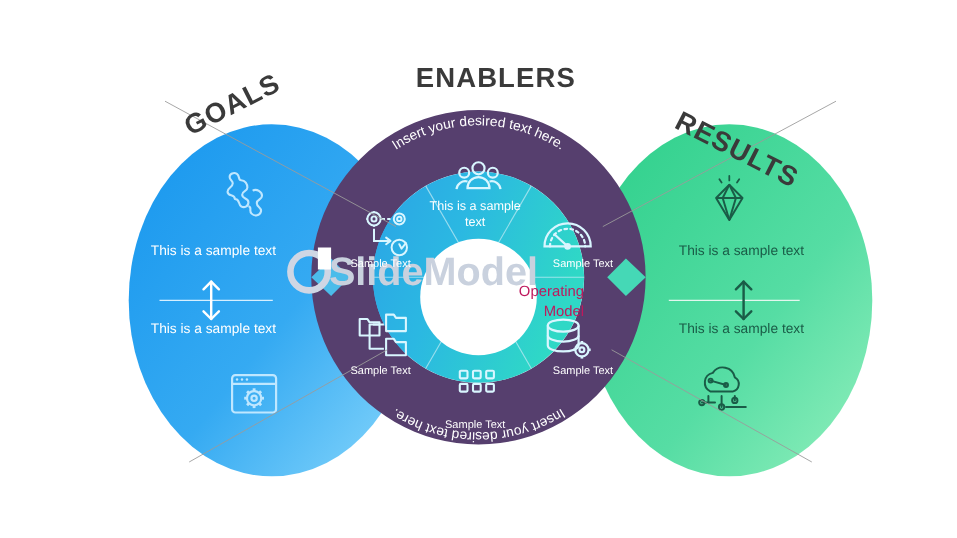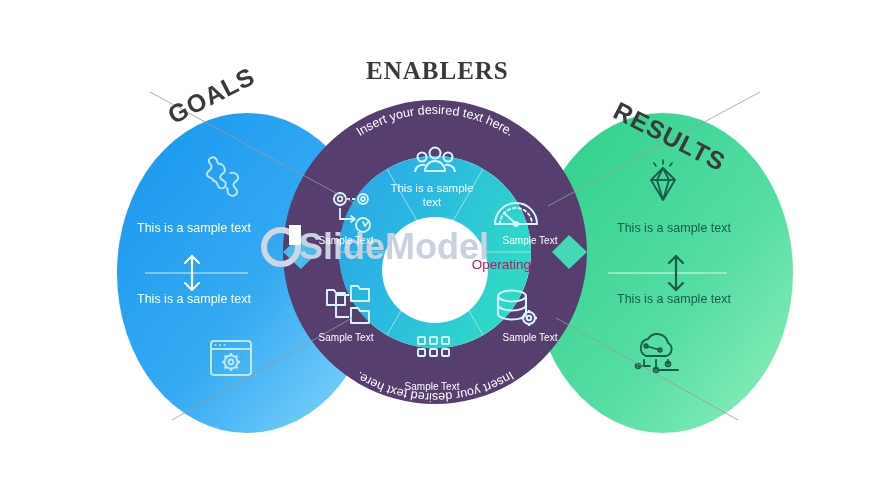--- a/index.html
+++ b/index.html
@@ -6,21 +6,21 @@
   body{width:870px;height:489px;overflow:hidden;
        font-family:"Liberation Sans", sans-serif;}
   #stage{position:relative;width:870px;height:489px;background:#fff;}
   svg#art{position:absolute;left:0;top:0;width:870px;height:489px;}
 
   .lbl{position:absolute;font-weight:bold;color:#3a3a3a;white-space:nowrap;}
   #goals-label{left:163px;top:104px;font-size:25px;letter-spacing:1px;
                transform:rotate(-27deg);transform-origin:left top;}
   #results-label{left:622px;top:96px;font-size:25px;letter-spacing:1px;
                  transform:rotate(27deg);transform-origin:left top;}
-  #enablers-label{left:366px;top:57px;font-size:25px;letter-spacing:1px;font-family:Liberation Serif, serif;}
+  #enablers-label{left:378px;top:57px;font-size:25px;letter-spacing:1px;}
 
   .side-text{position:absolute;text-align:center;font-size:12.5px;line-height:15px;
              width:140px;}
   .goal-txt{color:#ffffff;}
   .res-txt{color:#1a5c47;}
   #goal-t1{left:124px;top:221px;}
   #goal-t2{left:124px;top:292px;}
   #res-t1{left:604px;top:221px;}
   #res-t2{left:604px;top:292px;}
 
@@ -270,14 +270,15 @@
 
   <div class="seg-label" id="seg-top">This is a sample text</div>
   <div class="seg-label" id="seg-ur">Sample Text</div>
   <div class="seg-label" id="seg-lr">Sample Text</div>
   <div class="seg-label" id="seg-bot">Sample Text</div>
   <div class="seg-label" id="seg-ll">Sample Text</div>
   <div class="seg-label" id="seg-ul">Sample Text</div>
 
   <div id="center-label">
     <div>Operating</div>
+    <div>Model</div>
   </div>
 </div>
 
 </body></html>

